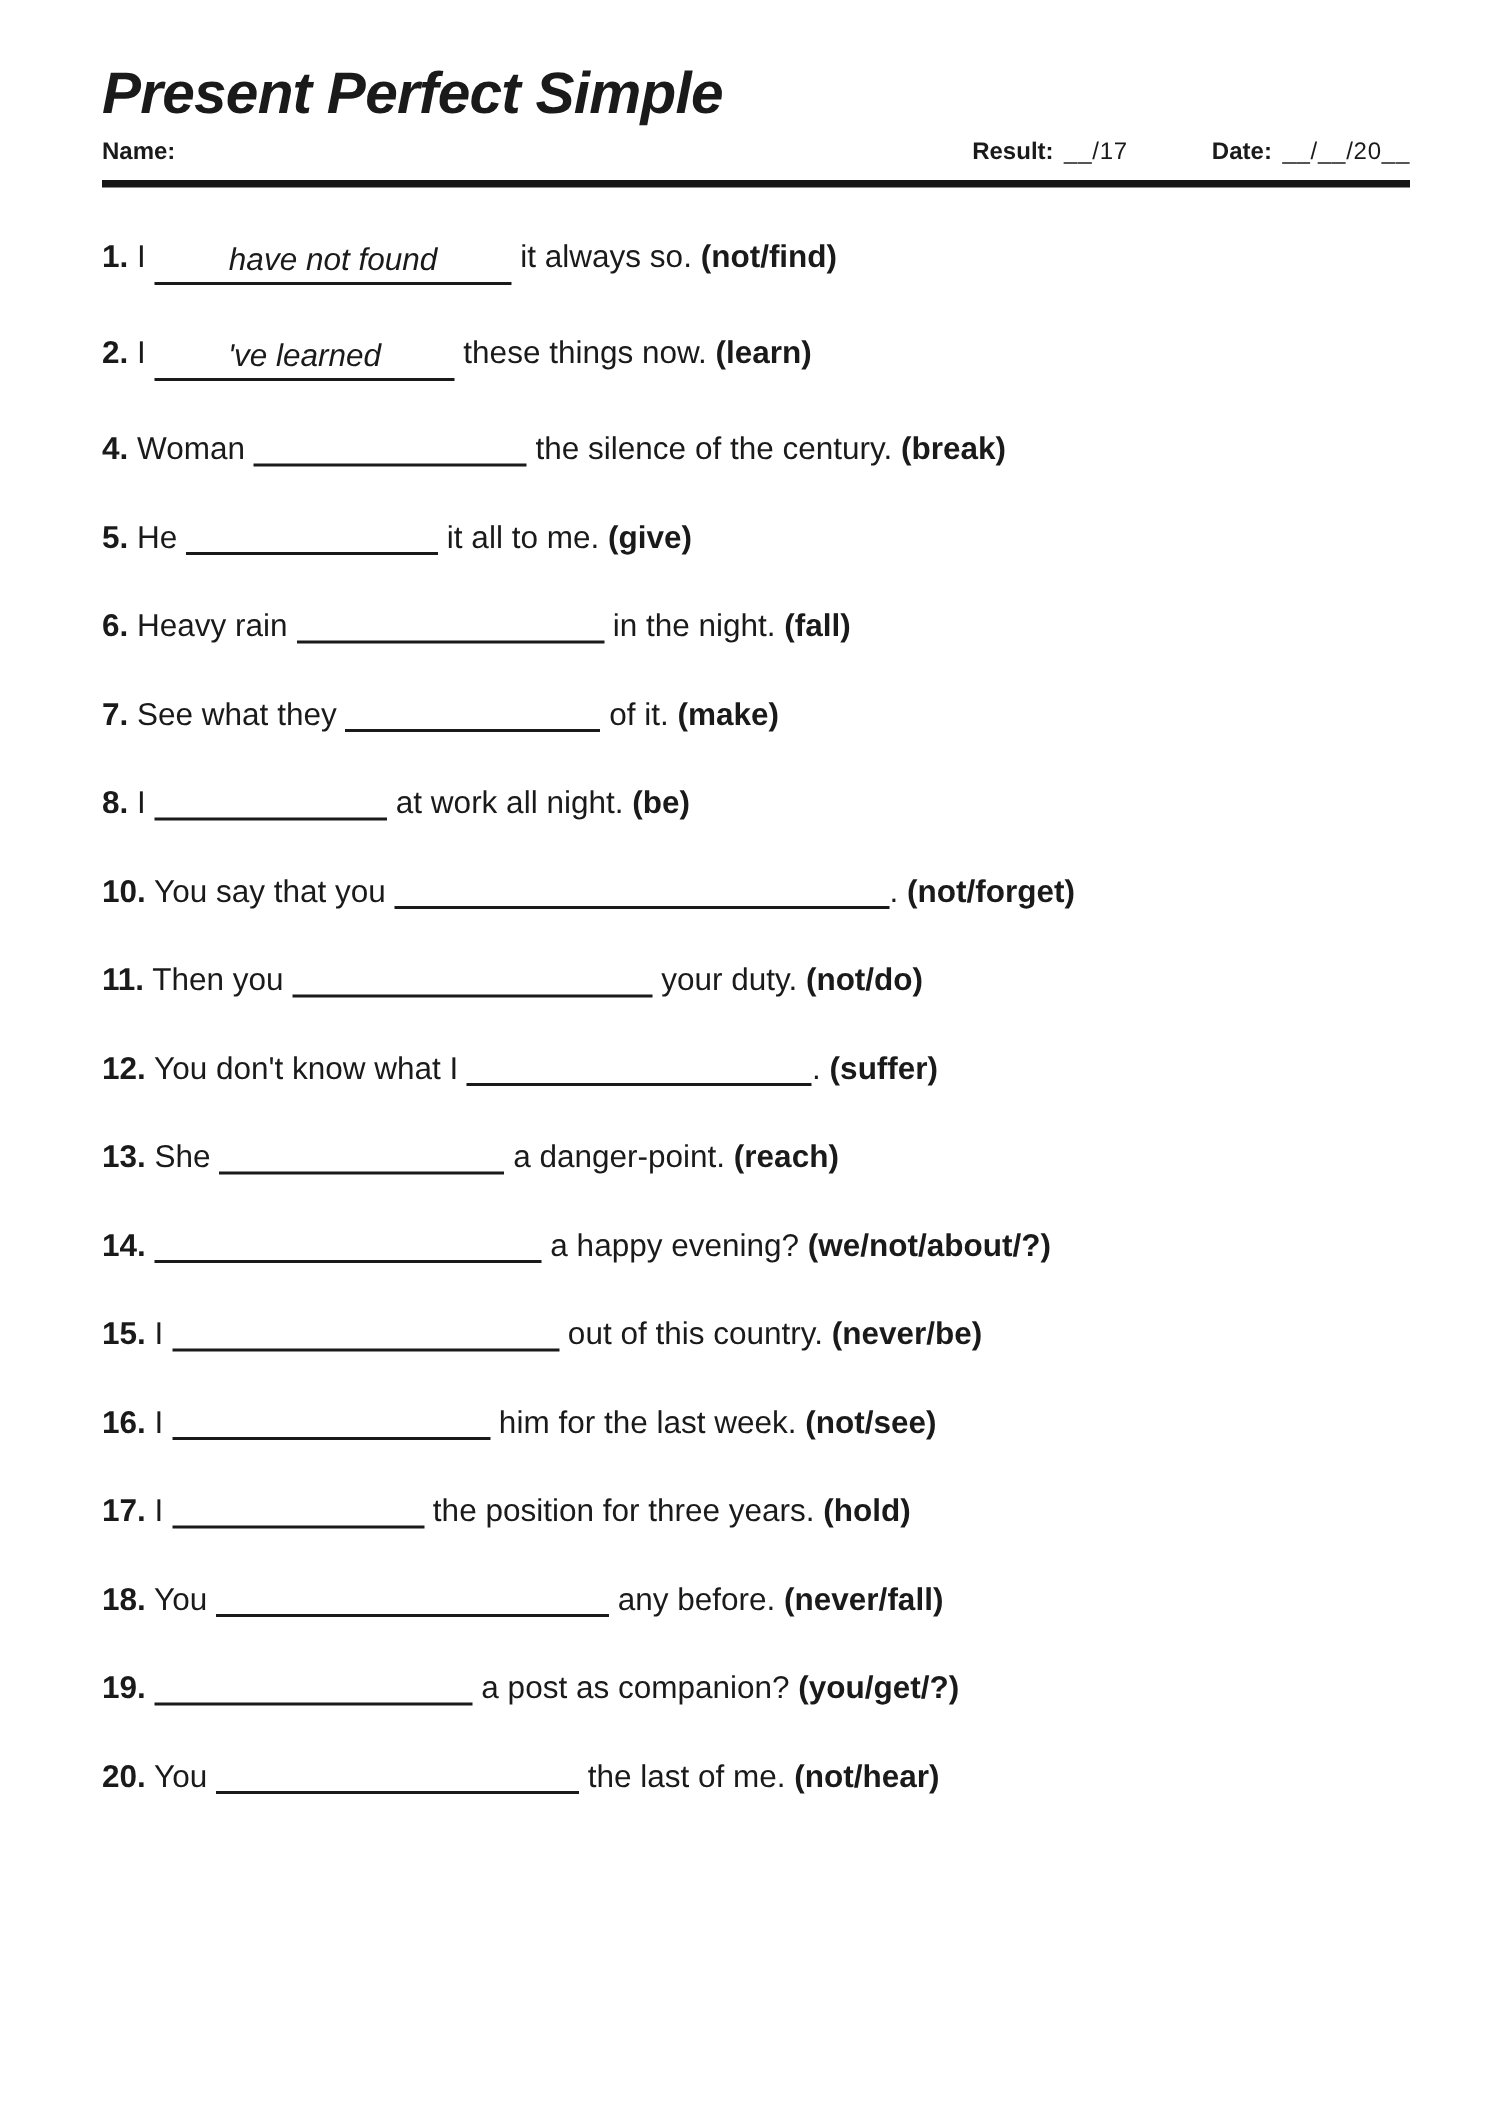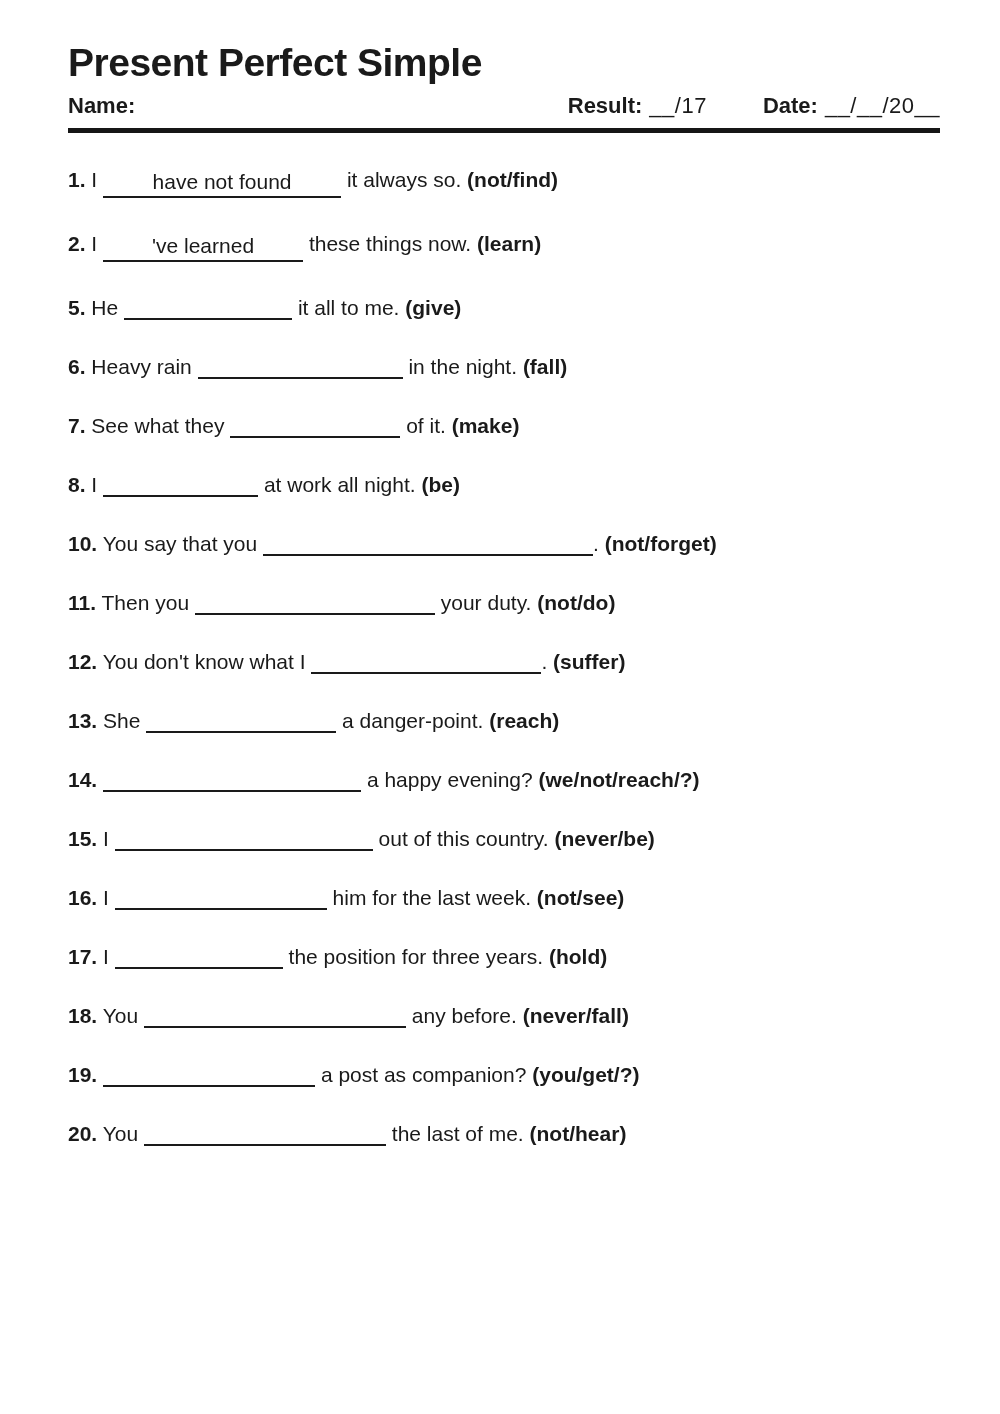--- a/index.html
+++ b/index.html
@@ -13,27 +13,28 @@
     overflow: hidden;
   }
   .page { padding: 42px 60px 0 68px; }
 
   .title {
     font-size: 39px;
     font-weight: bold;
     letter-spacing: -0.5px;
     margin: 0 0 8px 0;
     line-height: 1.1;
+    font-style: italic;
   }
 
   .meta-row {
     display: flex;
     justify-content: space-between;
     align-items: baseline;
-    font-size: 22px;
+    font-size: 16px;
     padding-bottom: 9px;
     border-bottom: 5px solid #161616;
   }
   .meta-label { font-weight: bold; }
   .meta-right { display: flex; gap: 56px; }
   .meta-group { white-space: nowrap; }
   .meta-value { font-weight: normal; margin-left: 7px; letter-spacing: 0.5px; }
 
   .questions { padding-top: 34px; }
   .q {
@@ -46,20 +47,21 @@
   .hint { font-weight: bold; }
 
   .blank {
     display: inline-block;
     border-bottom: 2px solid #1a1a1a;
     height: 24px;
     line-height: 22px;
     text-align: center;
     vertical-align: -5px;
     overflow: visible;
+    font-style: italic;
   }
   .ans {
     position: relative;
     top: -3px;
     font-size: 21px;
     white-space: nowrap;
   }
 </style>
 </head>
 <body>
@@ -76,39 +78,40 @@
     </span>
   </div>
 
   <div class="questions">
 
     <div class="q"><span class="num">1.</span> <span class="txt">I</span> <span class="blank" style="width:238px"><span class="ans">have not found</span></span> <span class="txt">it always so.</span> <span class="hint">(not/find)</span></div>
 
     <div class="q"><span class="num">2.</span> <span class="txt">I</span> <span class="blank" style="width:200px"><span class="ans">'ve learned</span></span> <span class="txt">these things now.</span> <span class="hint">(learn)</span></div>
 
 
+    <div class="q"><span class="num">4.</span> <span class="txt">Woman</span> <span class="blank" style="width:182px"><span class="ans"></span></span> <span class="txt">the silence of the century.</span> <span class="hint">(break)</span></div>
 
     <div class="q"><span class="num">5.</span> <span class="txt">He</span> <span class="blank" style="width:168px"><span class="ans"></span></span> <span class="txt">it all to me.</span> <span class="hint">(give)</span></div>
 
     <div class="q"><span class="num">6.</span> <span class="txt">Heavy rain</span> <span class="blank" style="width:205px"><span class="ans"></span></span> <span class="txt">in the night.</span> <span class="hint">(fall)</span></div>
 
     <div class="q"><span class="num">7.</span> <span class="txt">See what they</span> <span class="blank" style="width:170px"><span class="ans"></span></span> <span class="txt">of it.</span> <span class="hint">(make)</span></div>
 
     <div class="q"><span class="num">8.</span> <span class="txt">I</span> <span class="blank" style="width:155px"><span class="ans"></span></span> <span class="txt">at work all night.</span> <span class="hint">(be)</span></div>
 
 
     <div class="q"><span class="num">10.</span> <span class="txt">You say that you</span> <span class="blank" style="width:330px"><span class="ans"></span></span><span class="txt">.</span> <span class="hint">(not/forget)</span></div>
 
     <div class="q"><span class="num">11.</span> <span class="txt">Then you</span> <span class="blank" style="width:240px"><span class="ans"></span></span> <span class="txt">your duty.</span> <span class="hint">(not/do)</span></div>
 
     <div class="q"><span class="num">12.</span> <span class="txt">You don't know what I</span> <span class="blank" style="width:230px"><span class="ans"></span></span><span class="txt">.</span> <span class="hint">(suffer)</span></div>
 
     <div class="q"><span class="num">13.</span> <span class="txt">She</span> <span class="blank" style="width:190px"><span class="ans"></span></span> <span class="txt">a danger-point.</span> <span class="hint">(reach)</span></div>
 
-    <div class="q"><span class="num">14.</span> <span class="blank" style="width:258px"><span class="ans"></span></span> <span class="txt">a happy evening?</span> <span class="hint">(we/not/reach/?)</span></div>
+    <div class="q"><span class="num">14.</span> <span class="blank" style="width:258px"><span class="ans"></span></span> <span class="txt">a happy evening?</span> <span class="hint">(we/not/about/?)</span></div>
 
     <div class="q"><span class="num">15.</span> <span class="txt">I</span> <span class="blank" style="width:258px"><span class="ans"></span></span> <span class="txt">out of this country.</span> <span class="hint">(never/be)</span></div>
 
     <div class="q"><span class="num">16.</span> <span class="txt">I</span> <span class="blank" style="width:212px"><span class="ans"></span></span> <span class="txt">him for the last week.</span> <span class="hint">(not/see)</span></div>
 
     <div class="q"><span class="num">17.</span> <span class="txt">I</span> <span class="blank" style="width:168px"><span class="ans"></span></span> <span class="txt">the position for three years.</span> <span class="hint">(hold)</span></div>
 
     <div class="q"><span class="num">18.</span> <span class="txt">You</span> <span class="blank" style="width:262px"><span class="ans"></span></span> <span class="txt">any before.</span> <span class="hint">(never/fall)</span></div>
 
     <div class="q"><span class="num">19.</span> <span class="blank" style="width:212px"><span class="ans"></span></span> <span class="txt">a post as companion?</span> <span class="hint">(you/get/?)</span></div>

